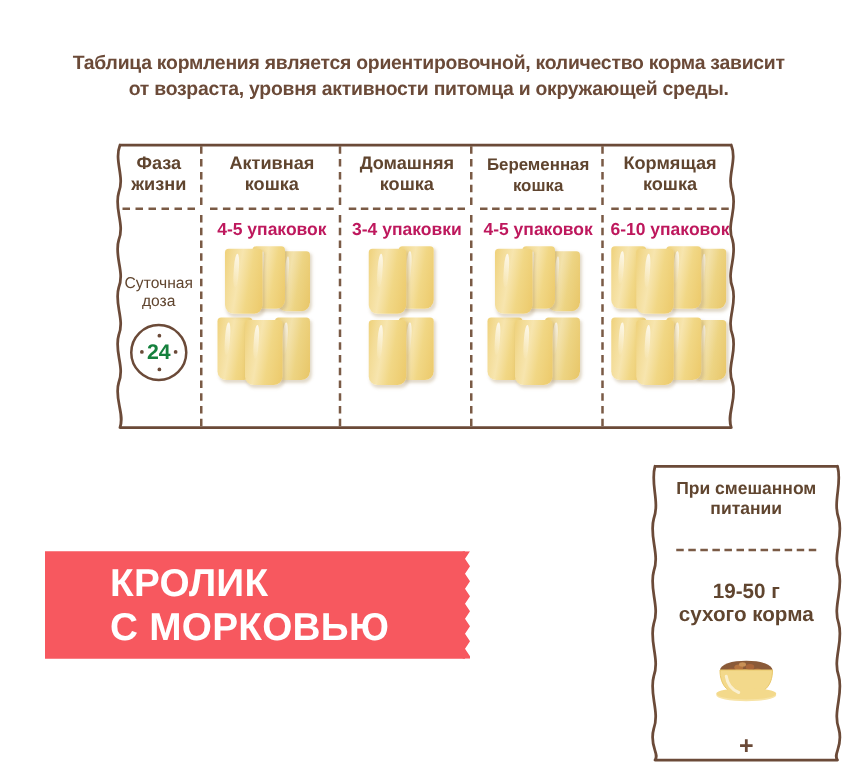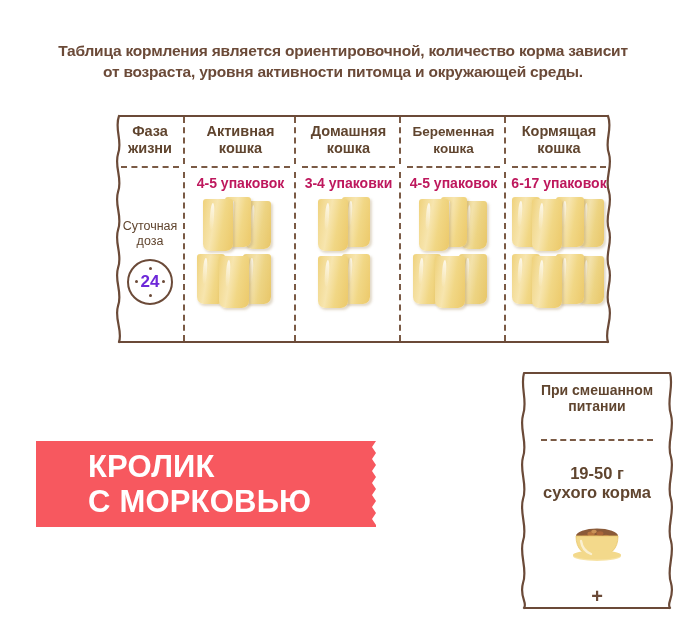--- a/index.html
+++ b/index.html
@@ -26,21 +26,21 @@
     font-size: 15.5px;
     line-height: 21px;
     letter-spacing: -0.2px;
     font-family: "Liberation Sans", sans-serif;
   }
   #intro .ln { display: block; white-space: nowrap; }
 
   
   #table-frame {
     position: absolute;
-    left: 115px; top: 113px;
+    left: 92px; top: 113px;
     width: 497px; height: 232px;
     background: #ffffff;
   }
   .frame-svg { position: absolute; left: 0; top: 0; overflow: visible; }
 
   .table-grid {
     position: absolute;
     left: 0; top: 0; width: 100%; height: 100%;
     display: grid;
     grid-template-columns: 70px 111px 105px 105px 106px;
@@ -85,21 +85,21 @@
     line-height: 15px;
   }
   .dose-circle {
     width: 46px; height: 46px;
     border: 2.2px solid #6b4a38;
     border-radius: 50%;
     display: flex; align-items: center; justify-content: center;
     position: relative;
   }
   .dose-circle .num {
-    font-size: 17px; font-weight: bold; color: #6d28d9;
+    font-size: 17px; font-weight: bold; color: #15803d;
     letter-spacing: 0px;
   }
   .dose-circle .dot {
     position: absolute; width: 3px; height: 3px;
     background: #6b4a38; border-radius: 50%;
   }
   .dose-circle .dot.l { left: 6px; top: 50%; margin-top: -1.5px; }
   .dose-circle .dot.r { right: 6px; top: 50%; margin-top: -1.5px; }
   .dose-circle .dot.t { top: 6px; left: 50%; margin-left: -1.5px; }
   .dose-circle .dot.b { bottom: 6px; left: 50%; margin-left: -1.5px; }
@@ -318,21 +318,21 @@
             <div class="pouch" style="left: 40px; top: 0px; width: 26px; height: 50px; z-index: 1;"></div>
             <div class="pouch back" style="left: 60px; top: 4px; width: 26px; height: 48px; z-index: 0;"></div>
             <div class="pouch" style="left: 12px; top: 57px; width: 28px; height: 50px; z-index: 1;"></div>
             <div class="pouch" style="left: 34px; top: 59px; width: 30px; height: 52px; z-index: 2;"></div>
             <div class="pouch back" style="left: 58px; top: 57px; width: 28px; height: 50px; z-index: 0;"></div>
           </div>
         <div class="vdash"></div>
       </div>
 
       <div class="cell data-cell">
-        <div class="count-label">6-17 упаковок</div>
+        <div class="count-label">6-10 упаковок</div>
         <div class="pouch-stack" id="stack-3">
             <div class="pouch" style="left: 6px; top: 0px; width: 28px; height: 50px; z-index: 1;"></div>
             <div class="pouch" style="left: 26px; top: 2px; width: 30px; height: 52px; z-index: 2;"></div>
             <div class="pouch" style="left: 50px; top: 0px; width: 28px; height: 50px; z-index: 1;"></div>
             <div class="pouch back" style="left: 72px; top: 2px; width: 26px; height: 48px; z-index: 0;"></div>
             <div class="pouch" style="left: 6px; top: 57px; width: 28px; height: 50px; z-index: 1;"></div>
             <div class="pouch" style="left: 26px; top: 59px; width: 30px; height: 52px; z-index: 2;"></div>
             <div class="pouch" style="left: 50px; top: 57px; width: 28px; height: 50px; z-index: 1;"></div>
             <div class="pouch back" style="left: 72px; top: 59px; width: 26px; height: 48px; z-index: 0;"></div>
           </div>

